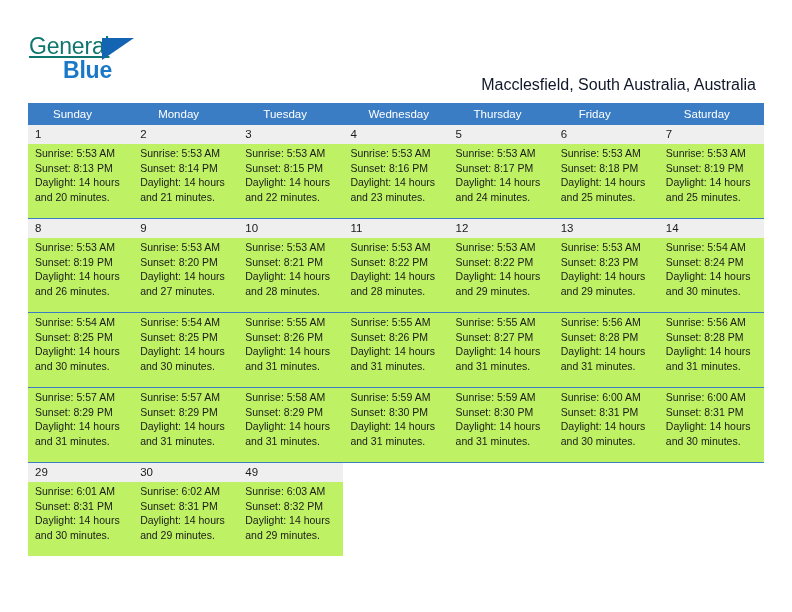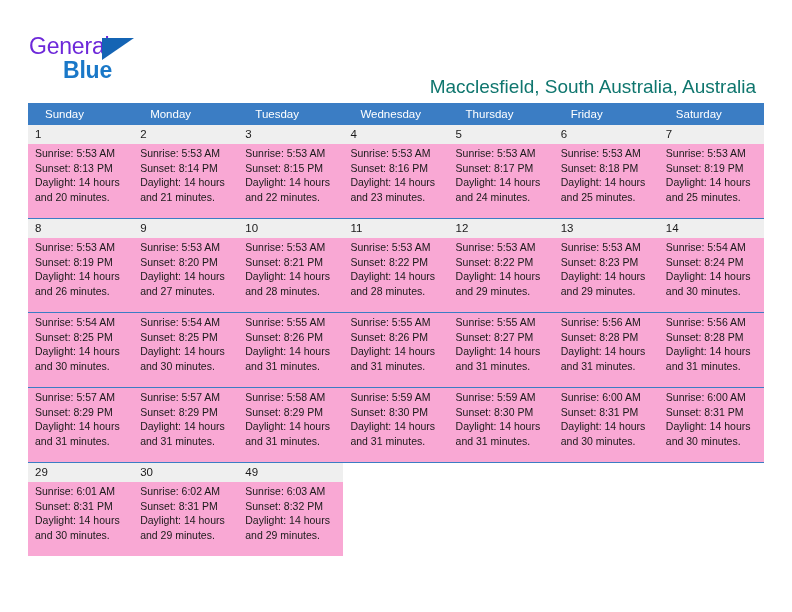--- a/index.html
+++ b/index.html
@@ -37,22 +37,23 @@
     top: 33px;
     width: 180px;
     height: 50px;
   }
   .logo-general {
     position: absolute;
     left: 0;
     top: 0;
     font-size: 23px;
     letter-spacing: -0.2px;
-    color: #6d28d9;
+    color: #0f766e;
     font-family: "Liberation Sans", sans-serif;
+    text-decoration: underline;
   }
   .logo-tri {
     position: absolute;
     left: 73px;
     top: 5px;
     width: 0;
     height: 0;
     border-left: 32px solid #1464b4;
     border-bottom: 22px solid transparent;
   }
@@ -72,22 +73,22 @@
     top: 32px;
     font-size: 27px;
     color: #1a1a1a;
     text-align: right;
     white-space: nowrap;
   }
   .subtitle {
     position: absolute;
     right: 36px;
     top: 76px;
-    font-size: 19px;
-    color: #0f766e;
+    font-size: 16px;
+    color: #0f172a;
     text-align: right;
     white-space: nowrap;
   }
 
   
   .calendar {
     position: absolute;
     left: 28px;
     top: 103px;
     width: 736px;
@@ -98,21 +99,21 @@
     border-collapse: collapse;
     table-layout: fixed;
   }
 
   .cal-head th {
     background: #3b7dc4;
     color: #ffffff;
     font-size: 11.5px;
     font-weight: normal;
     text-align: left;
-    padding: 5px 0 5px 17px;
+    padding: 5px 0 5px 25px;
     height: 11px;
     border: none;
   }
 
   .wk-sep td {
     padding: 0;
     height: 1px;
     background: #3b7dc4;
     border: none;
   }
@@ -124,21 +125,21 @@
     padding: 3px 0 3px 7px;
     height: 13px;
     vertical-align: top;
     border: none;
   }
   .daynum td.empty {
     background: #ffffff;
   }
 
   .dayinfo td {
-    background: #f9a8d4;
+    background: #bef264;
     font-size: 10.5px;
     color: #1a1a1a;
     padding: 2px 6px 10px 7px;
     vertical-align: top;
     line-height: 14.6px;
     height: 62px;
     border: none;
   }
   .dayinfo td.empty {
     background: #ffffff;

